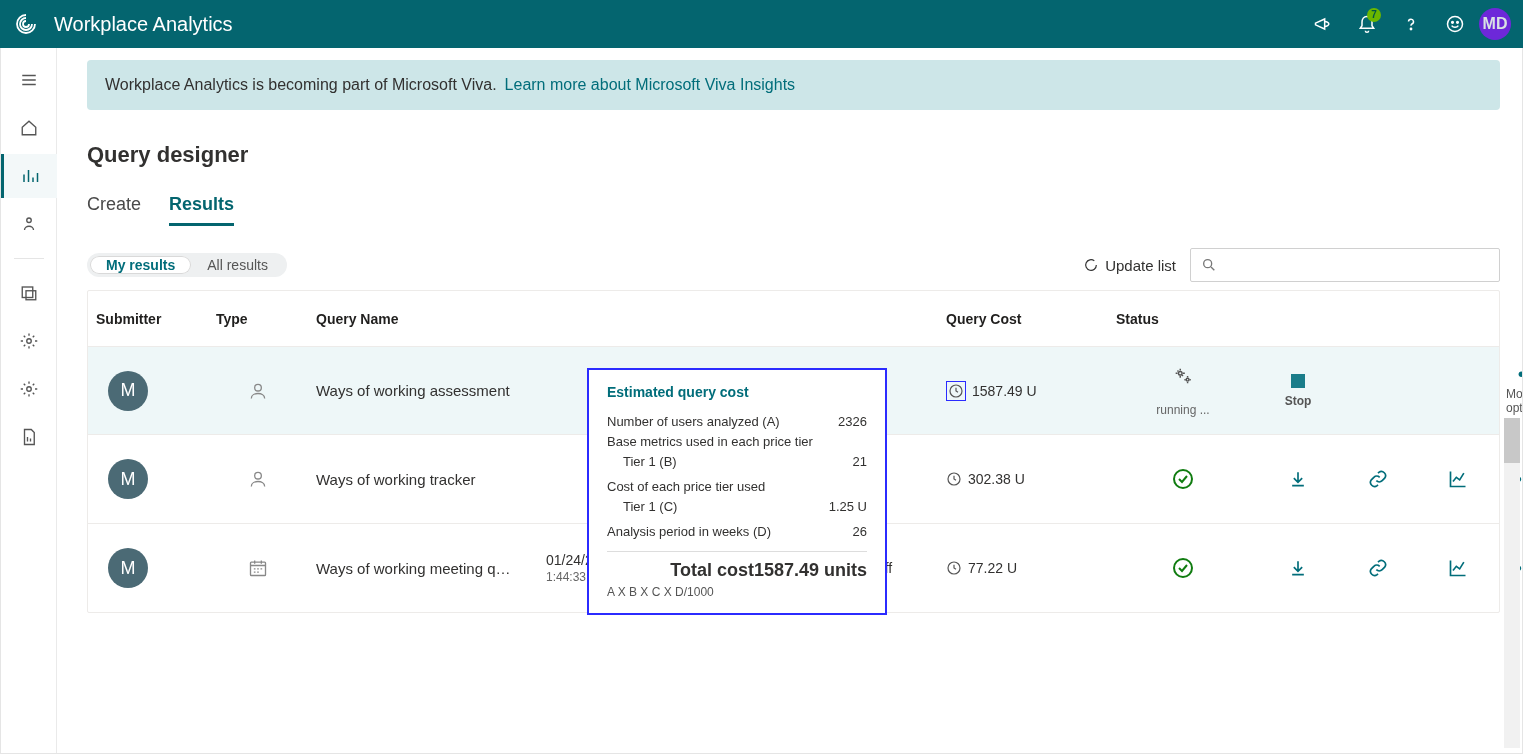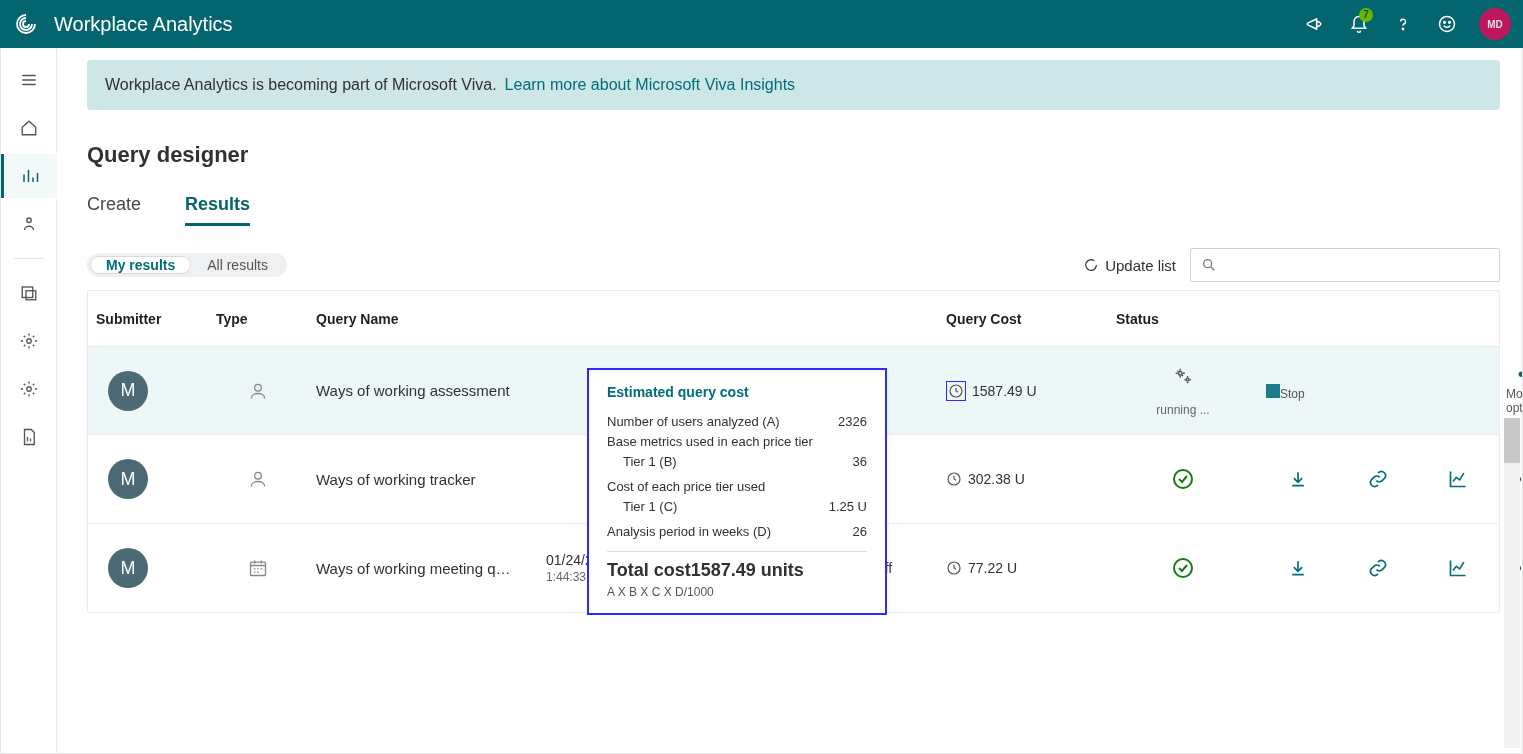--- a/index.html
+++ b/index.html
@@ -4,31 +4,31 @@
 <style>
 * { box-sizing: border-box; margin: 0; padding: 0; font-family: "Segoe UI", Tahoma, sans-serif; }
 html, body { height: 100%; }
 body { display: flex; flex-direction: column; background: #fff; color: #323130; overflow:hidden;}
 .topbar { background: #04656F; height: 48px; display: flex; align-items: center; padding: 0 12px; color: #fff; }
 .topbar .logo { width: 28px; height: 28px; display:flex; align-items:center; justify-content:center; margin-right: 14px; }
 .topbar .title { font-size: 20px; font-weight: 400; }
 .topbar .spacer { flex: 1; }
 .topbar .tbtn { width: 44px; height: 48px; display:flex; align-items:center; justify-content:center; cursor:pointer; position:relative; }
 .topbar .badge { position:absolute; top:8px; right:8px; background:#6bb700; color:#054; font-size:10px; font-weight:600; border-radius:8px; padding:0 4px; line-height:14px; min-width:14px; text-align:center;}
-.topbar .avatar { width:32px; height:32px; border-radius:50%; background:#be185d; color:#d9e2e4; display:flex; align-items:center; justify-content:center; font-size:10px; font-weight:600; margin-left:10px;}
+.topbar .avatar { width:32px; height:32px; border-radius:50%; background:#6d28d9; color:#d9e2e4; display:flex; align-items:center; justify-content:center; font-size:16px; font-weight:600; margin-left:2px;}
 .shell { display:flex; flex:1; min-height:0; border:1px solid #e5e5e5; border-top:none;}
 .sidenav { width:56px; border-right:1px solid #eaeaea; display:flex; flex-direction:column; align-items:center; padding-top:10px; gap:4px;}
 .sidenav .navbtn { width:56px; height:44px; display:flex; align-items:center; justify-content:center; color:#555; cursor:pointer;}
 .sidenav .navbtn.active { border-left:3px solid #04656F; background:#f3f8f9; color:#04656F;}
 .sidenav hr { border:none; border-top:1px solid #e5e5e5; width:30px; margin:8px 0;}
 .content { flex:1; padding: 8px 22px 0 30px; position:relative; overflow:hidden;}
 .banner { background:#cde6e8; border-radius:4px; padding:16px 18px; display:flex; align-items:center; gap:8px; margin-top:4px;}
 .banner .link { color:#016d7a; cursor:pointer;}
 .pagetitle { font-size:22px; font-weight:600; margin:32px 0 26px 0;}
-.tabs { display:flex; gap:44px; border-bottom: none; margin-bottom:22px;}
+.tabs { display:flex; gap:28px; border-bottom: none; margin-bottom:22px;}
 .tabs .tab { font-size:18px; padding-bottom:8px; cursor:pointer; color:#4a4a4a;}
 .tabs .tab.active { color:#04656F; font-weight:600; border-bottom:3px solid #04656F;}
 .toolbar { display:flex; align-items:center; gap:14px; margin-bottom:8px;}
 .pill { display:inline-flex; background:#eef0f1; border-radius:20px; padding:3px; }
 .pill .seg { padding:1px 16px; border-radius:20px; font-size:14px; cursor:pointer; color:#555;}
 .pill .seg.active { background:#fff; color:#016d7a; font-weight:600; box-shadow:0 0 0 1px #d9d9d9 inset;}
 .toolbar .spacer2 { flex:1; }
 .update { display:flex; align-items:center; gap:6px; cursor:pointer; font-size:15px; }
 .update svg { width:16px; height:16px; }
 .searchbox { display:flex; align-items:center; border:1px solid #d0d0d0; border-radius:2px; width:310px; height:34px; padding:0 10px; }
@@ -46,32 +46,32 @@
 .qname { font-size:15px; }
 .subcol { display:flex; flex-direction:column; }
 .subcol .d { font-size:14px; }
 .subcol .t { font-size:12px; color:#666; margin-top:2px;}
 .cost { display:flex; align-items:center; gap:6px;}
 .cost .ring { border:1px solid #2b2bff; padding:1px; display:inline-flex; }
 .status { display:flex; flex-direction:column; align-items:center; gap:16px;}
 .status .lbl { font-size:12px; color:#666;}
 .iconbtn { display:flex; align-items:center; justify-content:center; color:#016d7a; cursor:pointer; height:88px;}
 .iconbtn svg { width:20px; height:20px; }
-.stopcol { display:flex; flex-direction:row; align-items:center; color:#016d7a; cursor:pointer;}
+.stopcol { display:flex; flex-direction:column; align-items:center; color:#016d7a; cursor:pointer;font-weight:bold;}
 .stopcol .sq { width:14px; height:14px; background:#1a7d8a; }
 .stopcol .lbl { font-size:12px; color:#555; margin-top:6px;}
 .morecol { display:flex; flex-direction:column; align-items:flex-end; padding-right:20px !important; color:#016d7a; cursor:pointer;}
 .morecol .dots { font-size:20px; letter-spacing:2px; line-height:14px;}
 .morecol .lbl { font-size:12px; color:#555; margin-top:6px;}
 .popover { position:absolute; left:530px; top:320px; width:300px; background:#fff; border:2px solid #2b2bff; padding:14px 18px 14px 18px; z-index:10;}
 .popover h4 { color:#016d7a; font-size:14px; font-weight:600; margin-bottom:14px;}
 .popover .line { display:flex; justify-content:space-between; font-size:13px; color:#323130; margin:5px 0;gap:16px;}
 .popover .line.indent .k { padding-left:16px; }
 .popover hr { border:none; border-top:1px solid #ddd; margin:12px 0 8px 0;}
-.popover .total { display:flex; justify-content:flex-start; font-size:18px; font-weight:600; }
+.popover .total { display:flex; justify-content:flex-end; font-size:18px; font-weight:600; }
 .popover .formula { font-size:12px; color:#555; margin-top:4px;}
 .scrind { position:absolute; right:2px; top:370px; width:16px; height:330px; background:#f1f1f1;}
 .scrind .thumb{ position:absolute; top:0; width:100%; height:45px; background:#c8c8c8;}
 </style>
 </head>
 <body>
 
 <div class="topbar">
   <div class="logo">
     <svg viewBox="0 0 24 24" width="24" height="24" fill="none" stroke="#fff" stroke-width="1.8">
@@ -394,21 +394,21 @@
       <div class="line">
           <span class="k">Number of users analyzed (A)</span>
           <span>2326</span>
         </div>
       <div class="line">
           <span class="k">Base metrics used in each price tier</span>
           <span></span>
         </div>
       <div class="line indent">
           <span class="k">Tier 1 (B)</span>
-          <span>36</span>
+          <span>21</span>
         </div>
       <div class="line" style="margin-top:10px;">
           <span class="k">Cost of each price tier used</span>
           <span></span>
         </div>
       <div class="line indent">
           <span class="k">Tier 1 (C)</span>
           <span>1.25 U</span>
         </div>
       <div class="line" style="margin-top:10px;">

